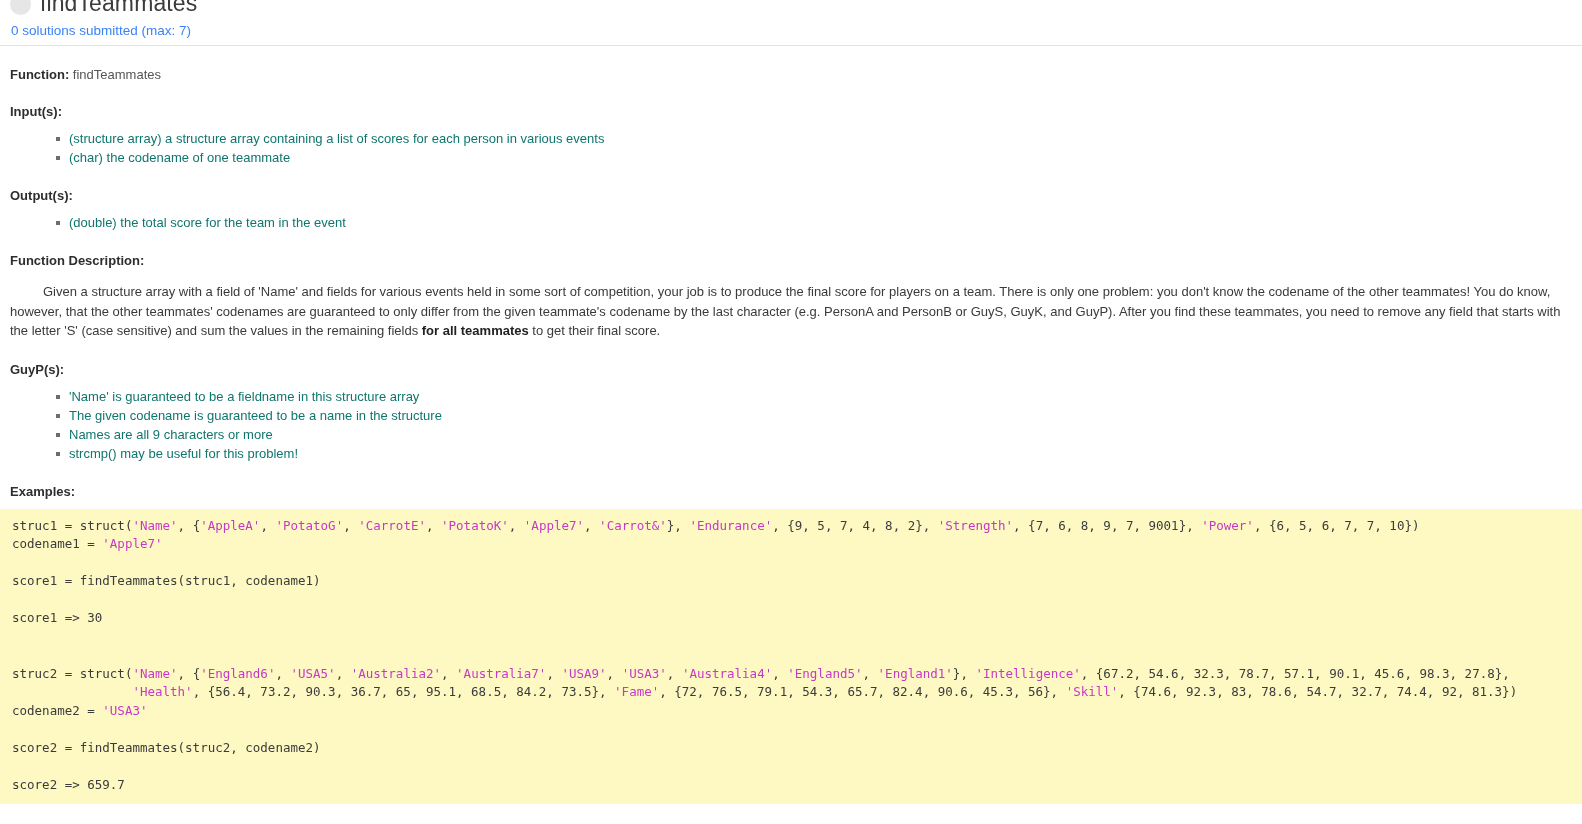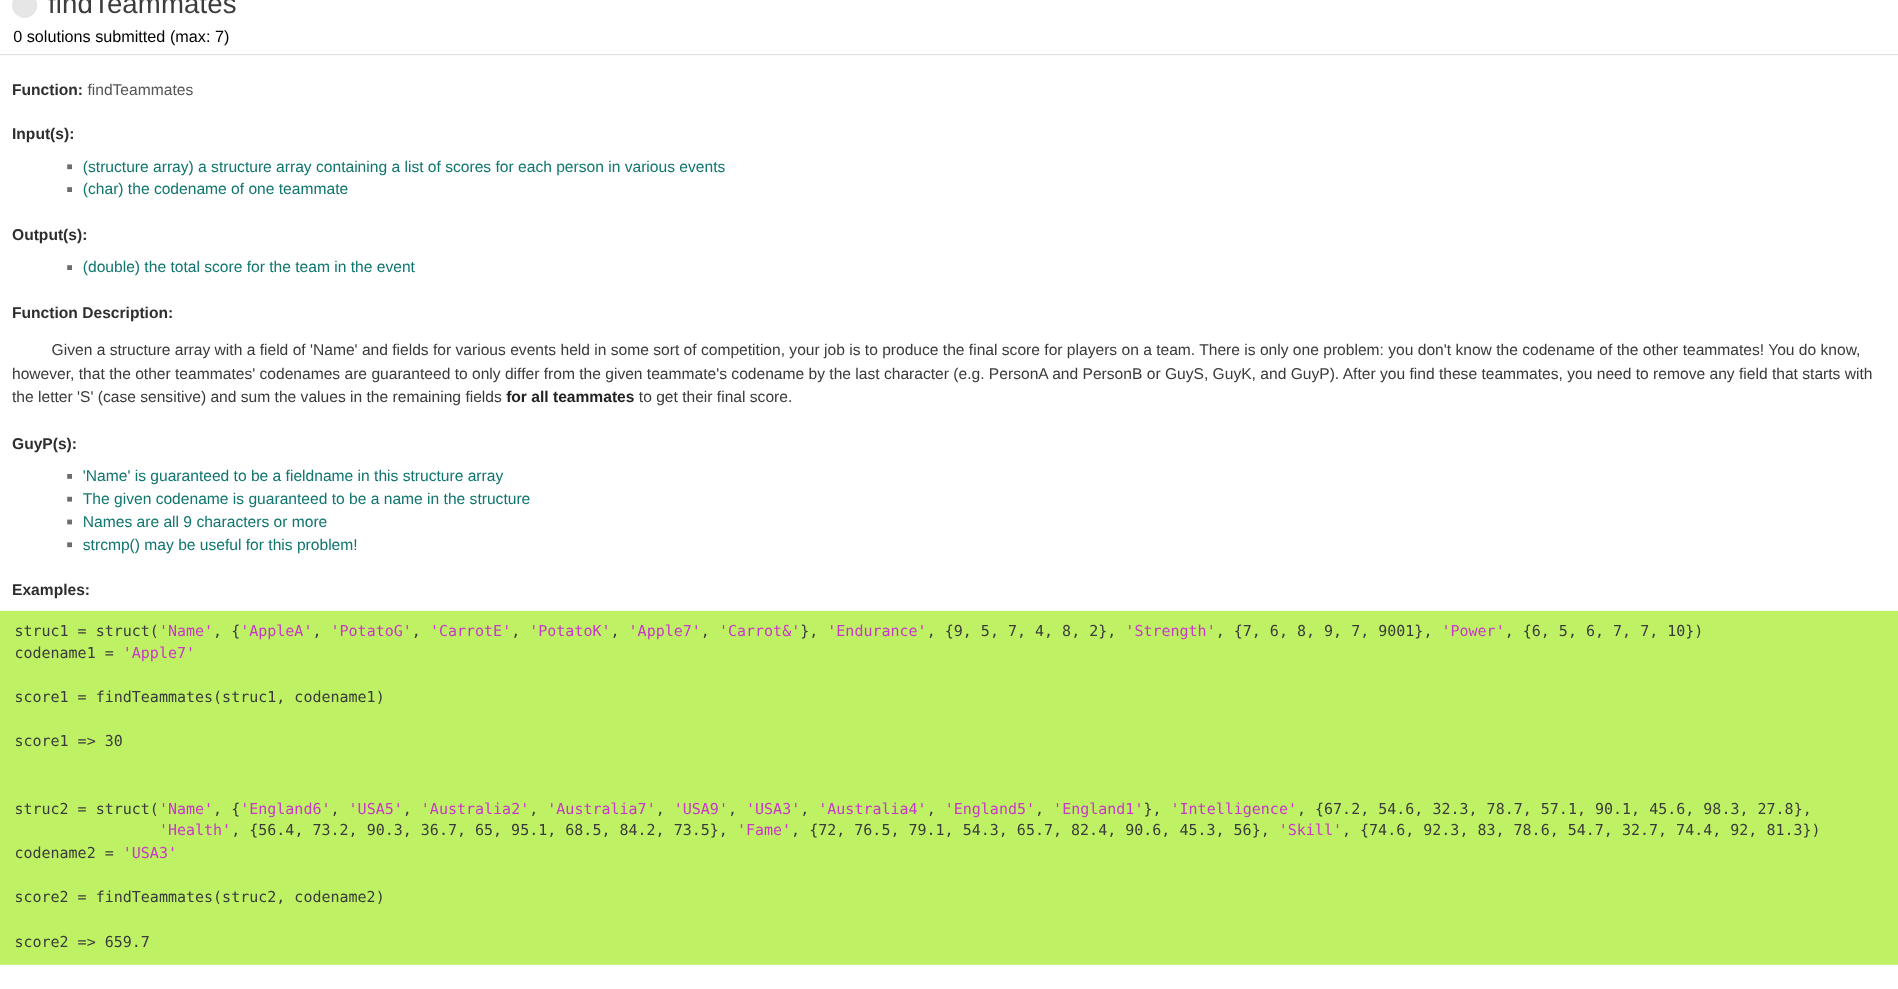--- a/index.html
+++ b/index.html
@@ -39,21 +39,21 @@
   }
   .page-title {
     font-size: 23px;
     font-weight: 400;
     color: #3c3c3c;
     letter-spacing: 0.1px;
     line-height: 26px;
   }
   .submitted {
     font-size: 13.5px;
-    color: #000000;
+    color: #3b82f6;
     margin-top: 7px;
     margin-left: 1px;
     line-height: 16px;
   }
 
   
   .content { padding: 0 10px; }
 
   .section-label {
     font-weight: bold;
@@ -91,21 +91,21 @@
     line-height: 19.5px;
     color: #3a3a3a;
     text-indent: 33px;
     max-width: 1562px;
   }
   .description b { font-weight: bold; color: #222; }
 
   
   .code-block {
     margin-top: 9px;
-    background: #bef264;
+    background: #fef9c3;
     padding: 8px 12px 10px 12px;
     font-family: "DejaVu Sans Mono", monospace;
     font-size: 12.5px;
     line-height: 18.5px;
     color: #3b3b3b;
     white-space: pre;
     overflow: hidden;
     width: 1582px;
   }
   .code-block .str { color: #c838c8; }

